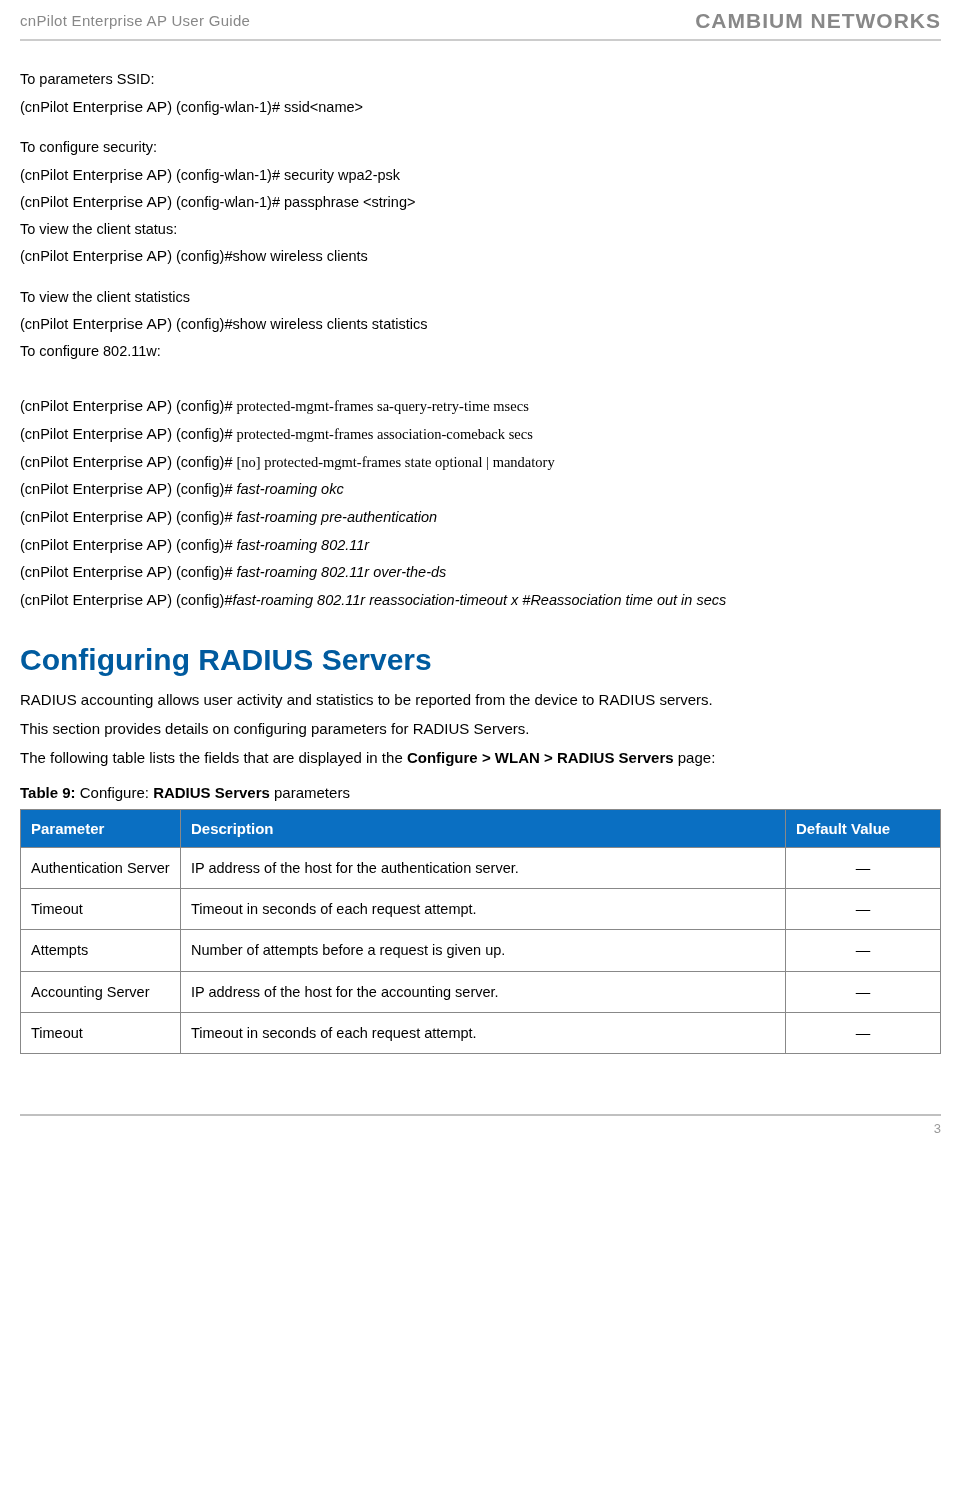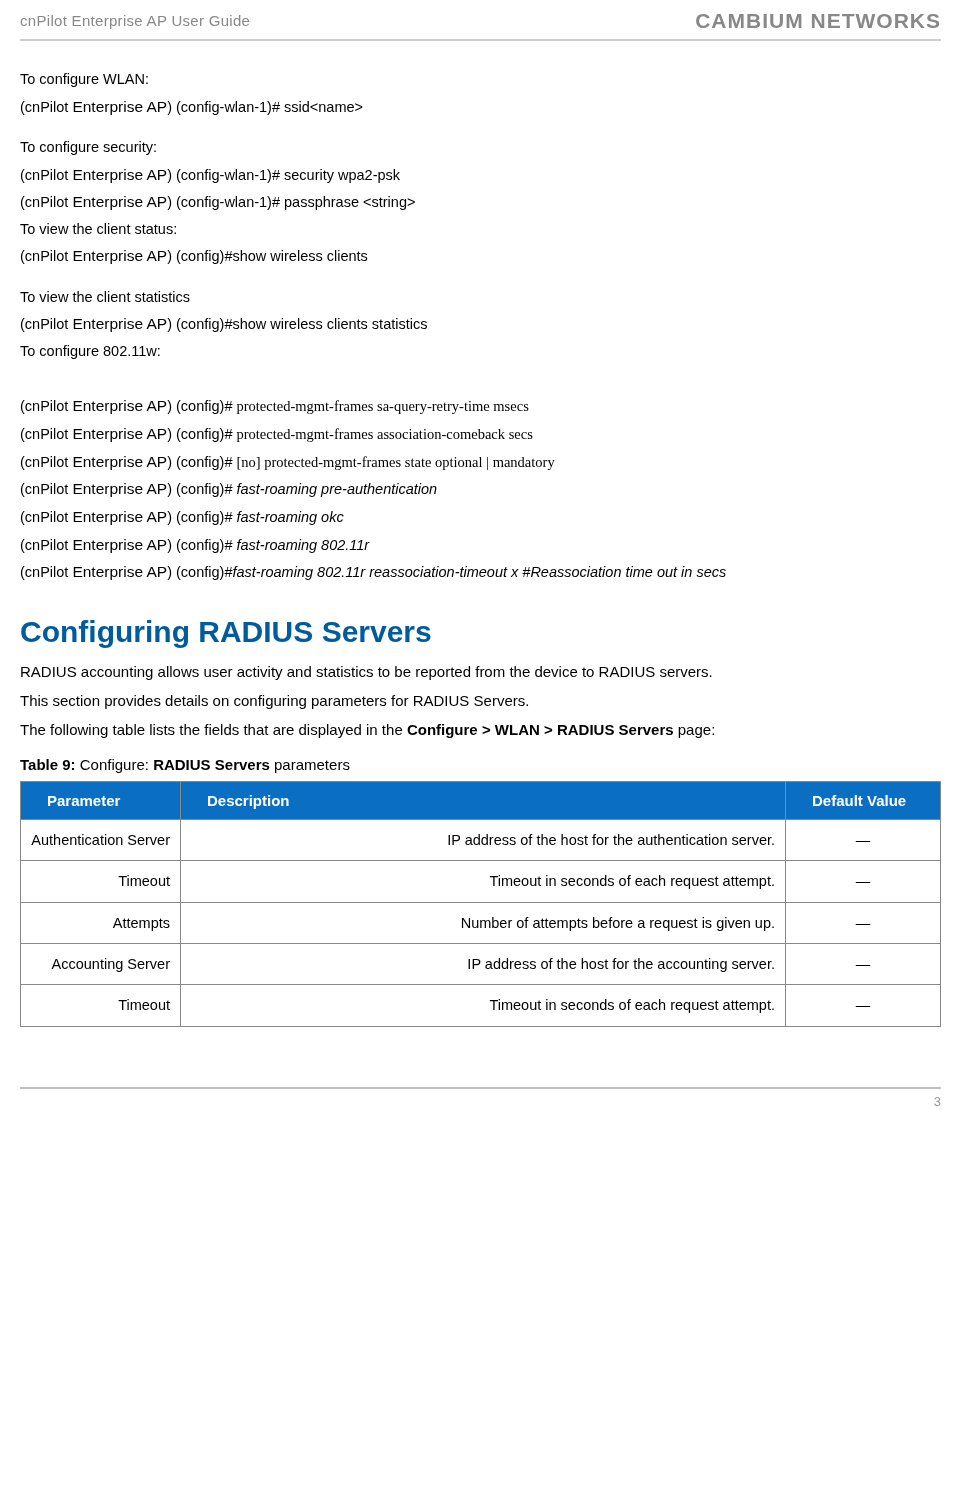--- a/index.html
+++ b/index.html
@@ -62,32 +62,31 @@
     .bold { font-weight: bold; }
     table.params {
       border-collapse: collapse;
       width: 100%;
       font-family: Arial, Helvetica, sans-serif;
     }
     table.params th {
       background: #0a6fc2;
       color: #fff;
       text-align: left;
-      padding: 8px 26px;
+      padding: 8px 10px;
       font-weight: bold;
       font-size: 15px;
       border: 1px solid #888;
       font-family: Verdana, Tahoma, sans-serif;
     }
     table.params td {
       padding: 10px 10px;
       border: 1px solid #888;
       font-size: 14.5px;
       vertical-align: top;
-      text-align: right;
     }
     table.params td.center { text-align: center; font-family: Verdana, sans-serif; }
     table.params td.indent { }
     .footer {
       margin-top: 60px;
       border-top: 2px solid #c0c0c0;
     }
     .page-num {
       text-align: right;
       color: #999;
@@ -100,21 +99,21 @@
 </head>
 <body>
 
 <div class="header">
   <div class="header-left">cnPilot Enterprise AP User Guide</div>
   <div class="header-right">CAMBIUM NETWORKS</div>
 </div>
 
 <div class="content">
 
-  <div class="content-line">To configure WLAN:</div>
+  <div class="content-line">To parameters SSID:</div>
   <div class="content-line">
     <span>(cnPilot </span><span class="brand">Enterprise AP</span><span>) </span><span>(config-wlan-1)# </span><span>ssid&lt;name&gt;</span>
   </div>
   <div class="spacer"></div>
 
   <div class="content-line">To configure security:</div>
   <div class="content-line">
     <span>(cnPilot </span><span class="brand">Enterprise AP</span><span>) </span><span>(config-wlan-1)# </span><span>security wpa2-psk</span>
   </div>
   <div class="content-line">
@@ -140,27 +139,30 @@
     <span>(cnPilot </span><span class="brand">Enterprise AP</span><span>) </span><span>(config)# </span><span class="mono-ish">protected-mgmt-frames  sa-query-retry-time  msecs</span>
   </div>
   <div class="content-line">
     <span>(cnPilot </span><span class="brand">Enterprise AP</span><span>) </span><span>(config)# </span><span class="mono-ish">protected-mgmt-frames association-comeback  secs</span>
   </div>
   <div class="content-line">
     <span>(cnPilot </span><span class="brand">Enterprise AP</span><span>) </span><span>(config)# </span><span class="mono-ish">[no] protected-mgmt-frames state optional | mandatory</span>
   </div>
 
   <div class="content-line">
+    <span>(cnPilot </span><span class="brand">Enterprise AP</span><span>) </span><span>(config)# </span><span class="italic">fast-roaming okc</span>
+  </div>
+  <div class="content-line">
     <span>(cnPilot </span><span class="brand">Enterprise AP</span><span>) </span><span>(config)# </span><span class="italic">fast-roaming pre-authentication</span>
   </div>
   <div class="content-line">
-    <span>(cnPilot </span><span class="brand">Enterprise AP</span><span>) </span><span>(config)# </span><span class="italic">fast-roaming okc</span>
-  </div>
-  <div class="content-line">
     <span>(cnPilot </span><span class="brand">Enterprise AP</span><span>) </span><span>(config)# </span><span class="italic">fast-roaming 802.11r</span>
+  </div>
+  <div class="content-line">
+    <span>(cnPilot </span><span class="brand">Enterprise AP</span><span>) </span><span>(config)# </span><span class="italic">fast-roaming 802.11r over-the-ds</span>
   </div>
   <div class="content-line">
     <span>(cnPilot </span><span class="brand">Enterprise AP</span><span>) </span><span>(config)#</span><span class="italic">fast-roaming 802.11r reassociation-timeout x #Reassociation time out in secs</span>
   </div>
 
   <h1 class="radius-heading">Configuring RADIUS Servers</h1>
   <div class="body-text">RADIUS accounting allows user activity and statistics to be reported from the device to RADIUS servers.</div>
   <div class="body-text">This section provides details on configuring parameters for RADIUS Servers.</div>
   <div class="body-text">
     <span>The following table lists the fields that are displayed in the </span><span class="bold">Configure &gt; WLAN &gt; RADIUS Servers</span><span> page:</span>

